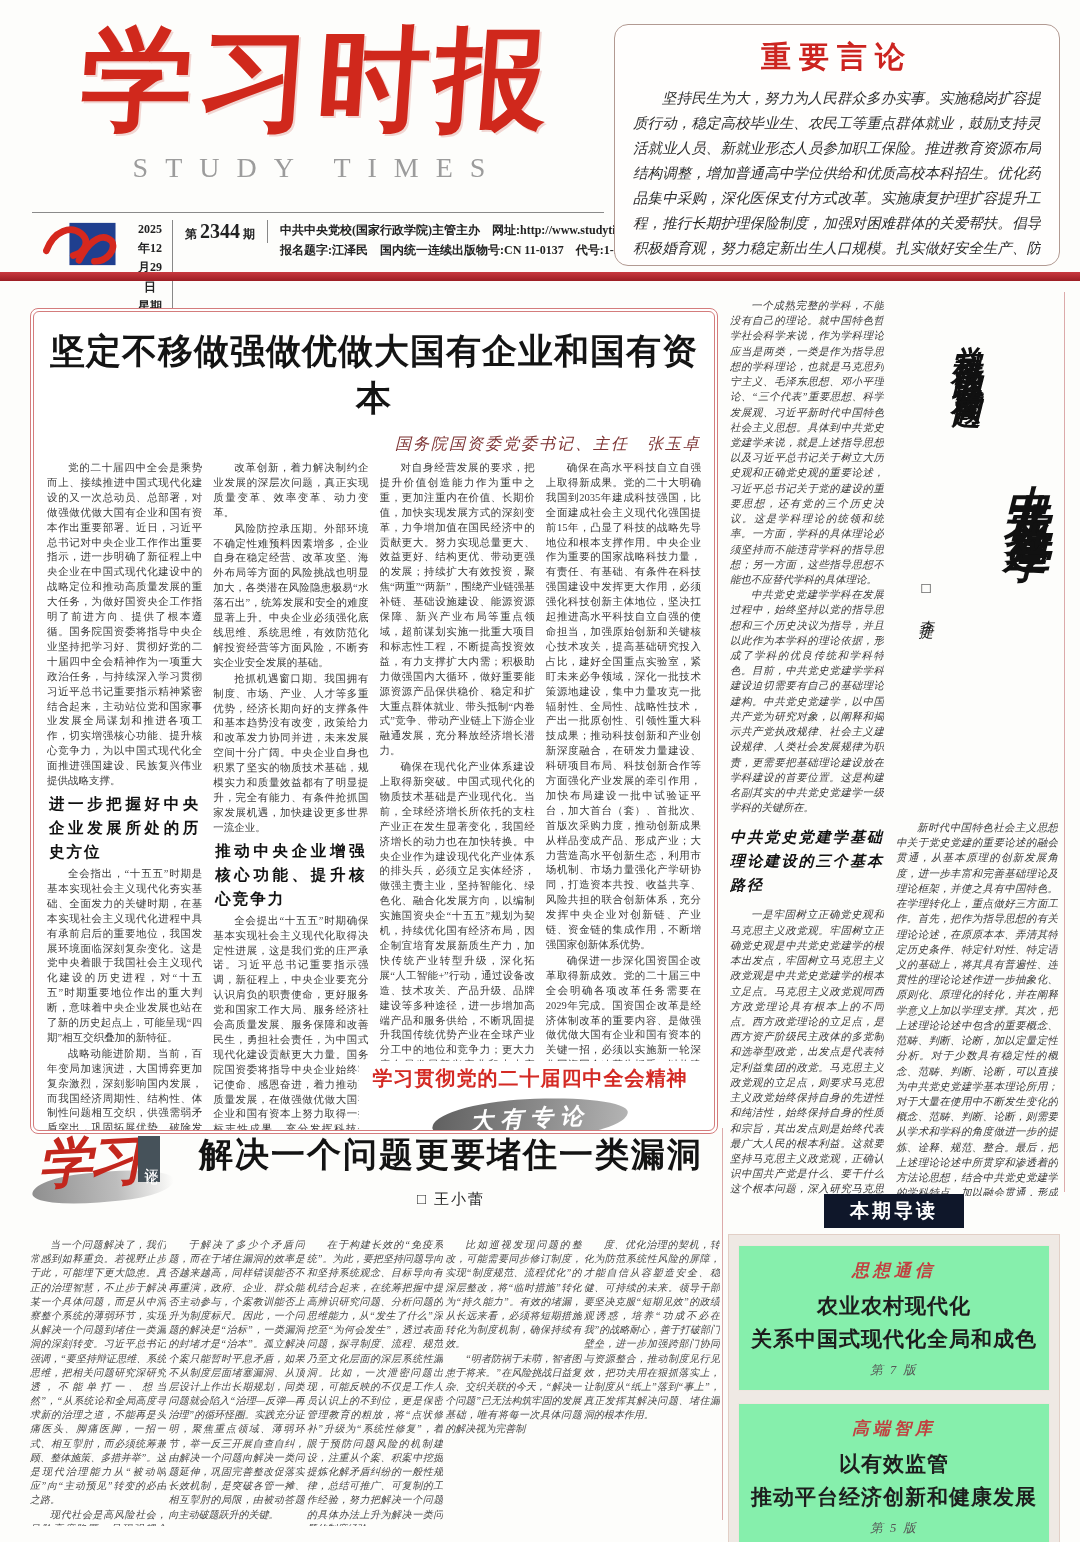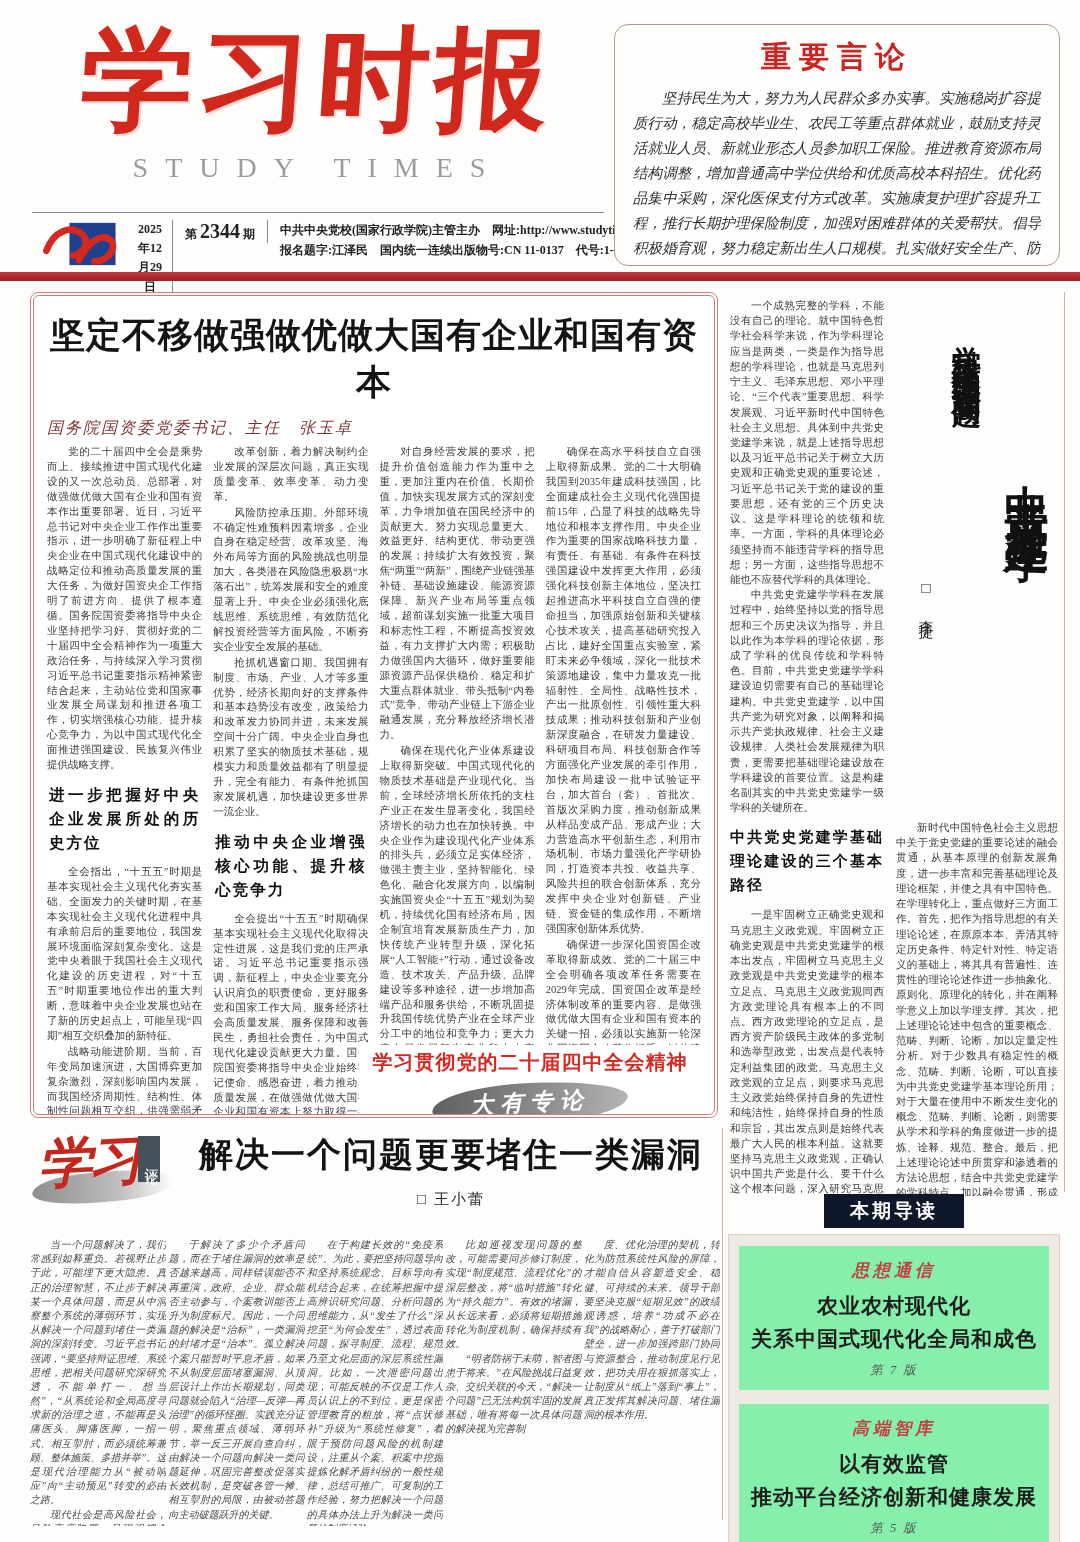--- a/index.html
+++ b/index.html
@@ -20,40 +20,40 @@
   .info-pub{padding-left:12px;font-size:12px;font-weight:700;line-height:1.7;white-space:nowrap;}
   
   .remarks-box{position:absolute;left:614px;top:24px;width:446px;height:242px;box-sizing:border-box;
                border:1.5px solid #b29a92;background:#fffefd;border-radius:14px;}
   .remarks-title{margin-top:12px;text-align:center;font-size:30px;font-weight:900;color:#cc2420;letter-spacing:8px;}
   .remarks-body{margin:8px 18px 0;font-size:14.5px;line-height:1.72;text-align:justify;text-indent:2em;
                 color:#2e2e2e;height:170px;overflow:hidden;}
   .red-band{position:absolute;left:0;top:272px;width:1080px;height:9px;
             background:linear-gradient(#c9393f,#9c1e24);}
   
-  .main-box-outer{position:absolute;left:30px;top:292px;width:688px;height:826px;box-sizing:border-box;
+  .main-box-outer{position:absolute;left:30px;top:308px;width:688px;height:826px;box-sizing:border-box;
                   border:1px solid #d47c7c;border-radius:8px;padding:2px;background:#fff;}
   .main-box{border:1px solid #d47c7c;border-radius:6px;height:100%;box-sizing:border-box;
             padding:12px 13px 8px;overflow:hidden;}
   .main-headline{text-align:center;font-size:35px;font-weight:900;letter-spacing:1px;color:#141414;margin-top:4px;}
-  .main-byline{text-align:left;font-size:16px;color:#7d3434;letter-spacing:2px;margin:12px 0 6px;}
+  .main-byline{text-align:right;font-size:16px;color:#7d3434;letter-spacing:2px;margin:12px 0 6px;}
   .cols{position:relative;display:flex;gap:11px;margin-top:6px;height:696px;overflow:hidden;}
   .mcol{flex:1;font-size:10.5px;line-height:1.42;text-align:justify;color:#3b3b3b;overflow:hidden;}
   .mcol p,.rcol p,.bcol p,.remarks-body p{margin:0;text-indent:2em;}
   .mcol p{margin-bottom:1px;}
   .subhead{font-weight:700;font-size:15.5px;line-height:1.55;letter-spacing:2px;color:#111;
-           margin:10px 2px;text-indent:0;text-align:justify;}
+           margin:3px 2px;text-indent:0;text-align:justify;}
   .slogan-box{position:absolute;right:0;bottom:0;width:342px;height:96px;background:#fff;
               text-align:center;padding-top:4px;box-sizing:border-box;}
   .slogan-text{font-size:20px;font-weight:900;color:#d42a24;letter-spacing:1px;}
   .stamp{margin:7px auto 0;width:196px;height:40px;background:linear-gradient(100deg,#5f5f5f,#8b8b8b 55%,#b5b5b5);
          border-radius:48% 52% 45% 55% / 60% 45% 55% 40%;transform:rotate(-3deg);
          color:#fff;font-style:italic;font-size:23px;letter-spacing:7px;line-height:40px;font-weight:700;}
   
-  .right-art{position:absolute;left:730px;top:298px;width:328px;height:898px;display:flex;gap:12px;}
+  .right-art{position:absolute;left:730px;top:298px;width:328px;height:898px;display:flex;gap:12px;font-style:italic;}
   .rcol{font-size:10.5px;line-height:1.45;text-align:justify;color:#3b3b3b;overflow:hidden;}
   .rcolA{width:154px;height:898px;}
   .rside{width:162px;display:flex;flex-direction:column;}
   .vtitle{height:522px;writing-mode:vertical-rl;padding-right:2px;}
   .t-main{font-size:44px;font-weight:900;letter-spacing:9px;padding-top:152px;color:#111;}
   .t-sub{font-size:29px;font-weight:900;letter-spacing:5px;padding-top:24px;margin-left:12px;margin-right:10px;color:#111;}
   .t-author{font-size:15px;letter-spacing:4px;padding-top:282px;color:#222;}
   .rcolB{flex:1;overflow:hidden;}
   .rsubhead{font-weight:700;font-size:15px;line-height:1.6;letter-spacing:2px;color:#111;margin:10px 0;text-indent:0;text-align:justify;}
   .vrule-right{position:absolute;left:1064px;top:292px;width:1px;height:900px;background:#dcا;background:#dcaaaa;}

